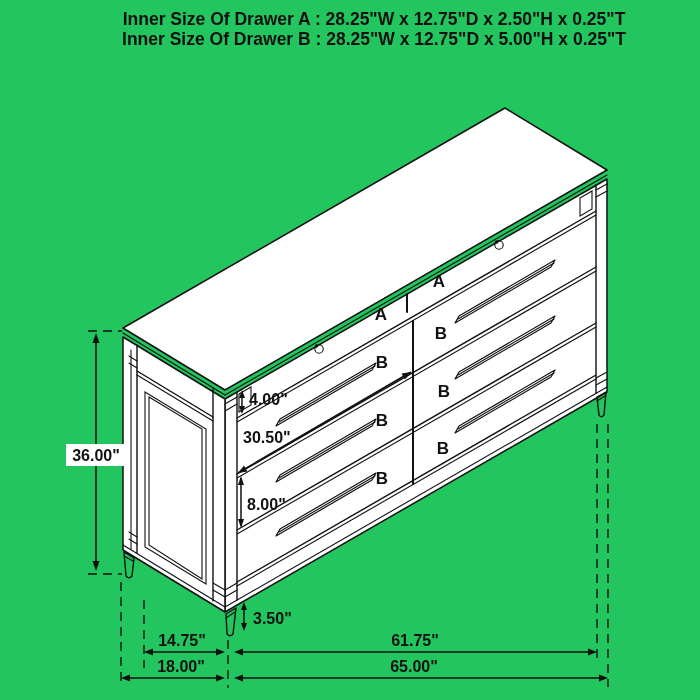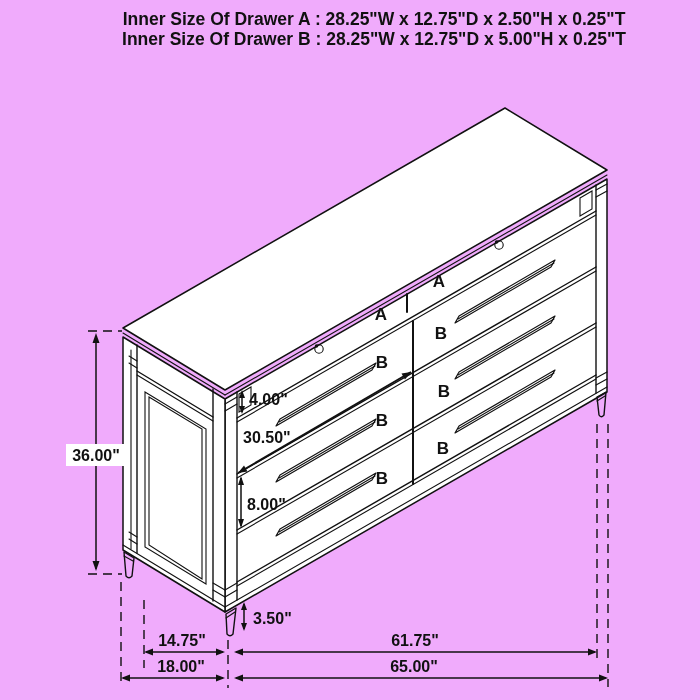--- a/index.html
+++ b/index.html
@@ -1,16 +1,16 @@
 <!DOCTYPE html>
 <html><head>
 <meta charset="utf-8">
 <style>
   html,body{margin:0;padding:0;background:#ffffff;}
-  .page{width:700px;height:700px;position:relative;background:#f0abfc;overflow:hidden;text-decoration:underline;}
+  .page{width:700px;height:700px;position:relative;background:#22c55e;overflow:hidden;text-decoration:underline;}
   svg{display:block;}
   text{font-family:"Liberation Sans","DejaVu Sans",sans-serif;font-weight:bold;fill:#111;}
   .title-text{font-size:17.5px;}
   .dim-text{font-size:16px;}
   .red-text{font-size:17px;}
   .ln{stroke:#111;stroke-width:1.4;fill:none;stroke-linecap:round;stroke-linejoin:round;}
   .lnthin{stroke:#111;stroke-width:1.1;fill:none;stroke-linecap:round;}
   .face{stroke:#111;stroke-width:1.5;fill:#ffffff;stroke-linejoin:round;}
   .dimln{stroke:#111;stroke-width:1.5;fill:none;}
   .dash{stroke:#111;stroke-width:1.4;fill:none;stroke-dasharray:9 6;}

